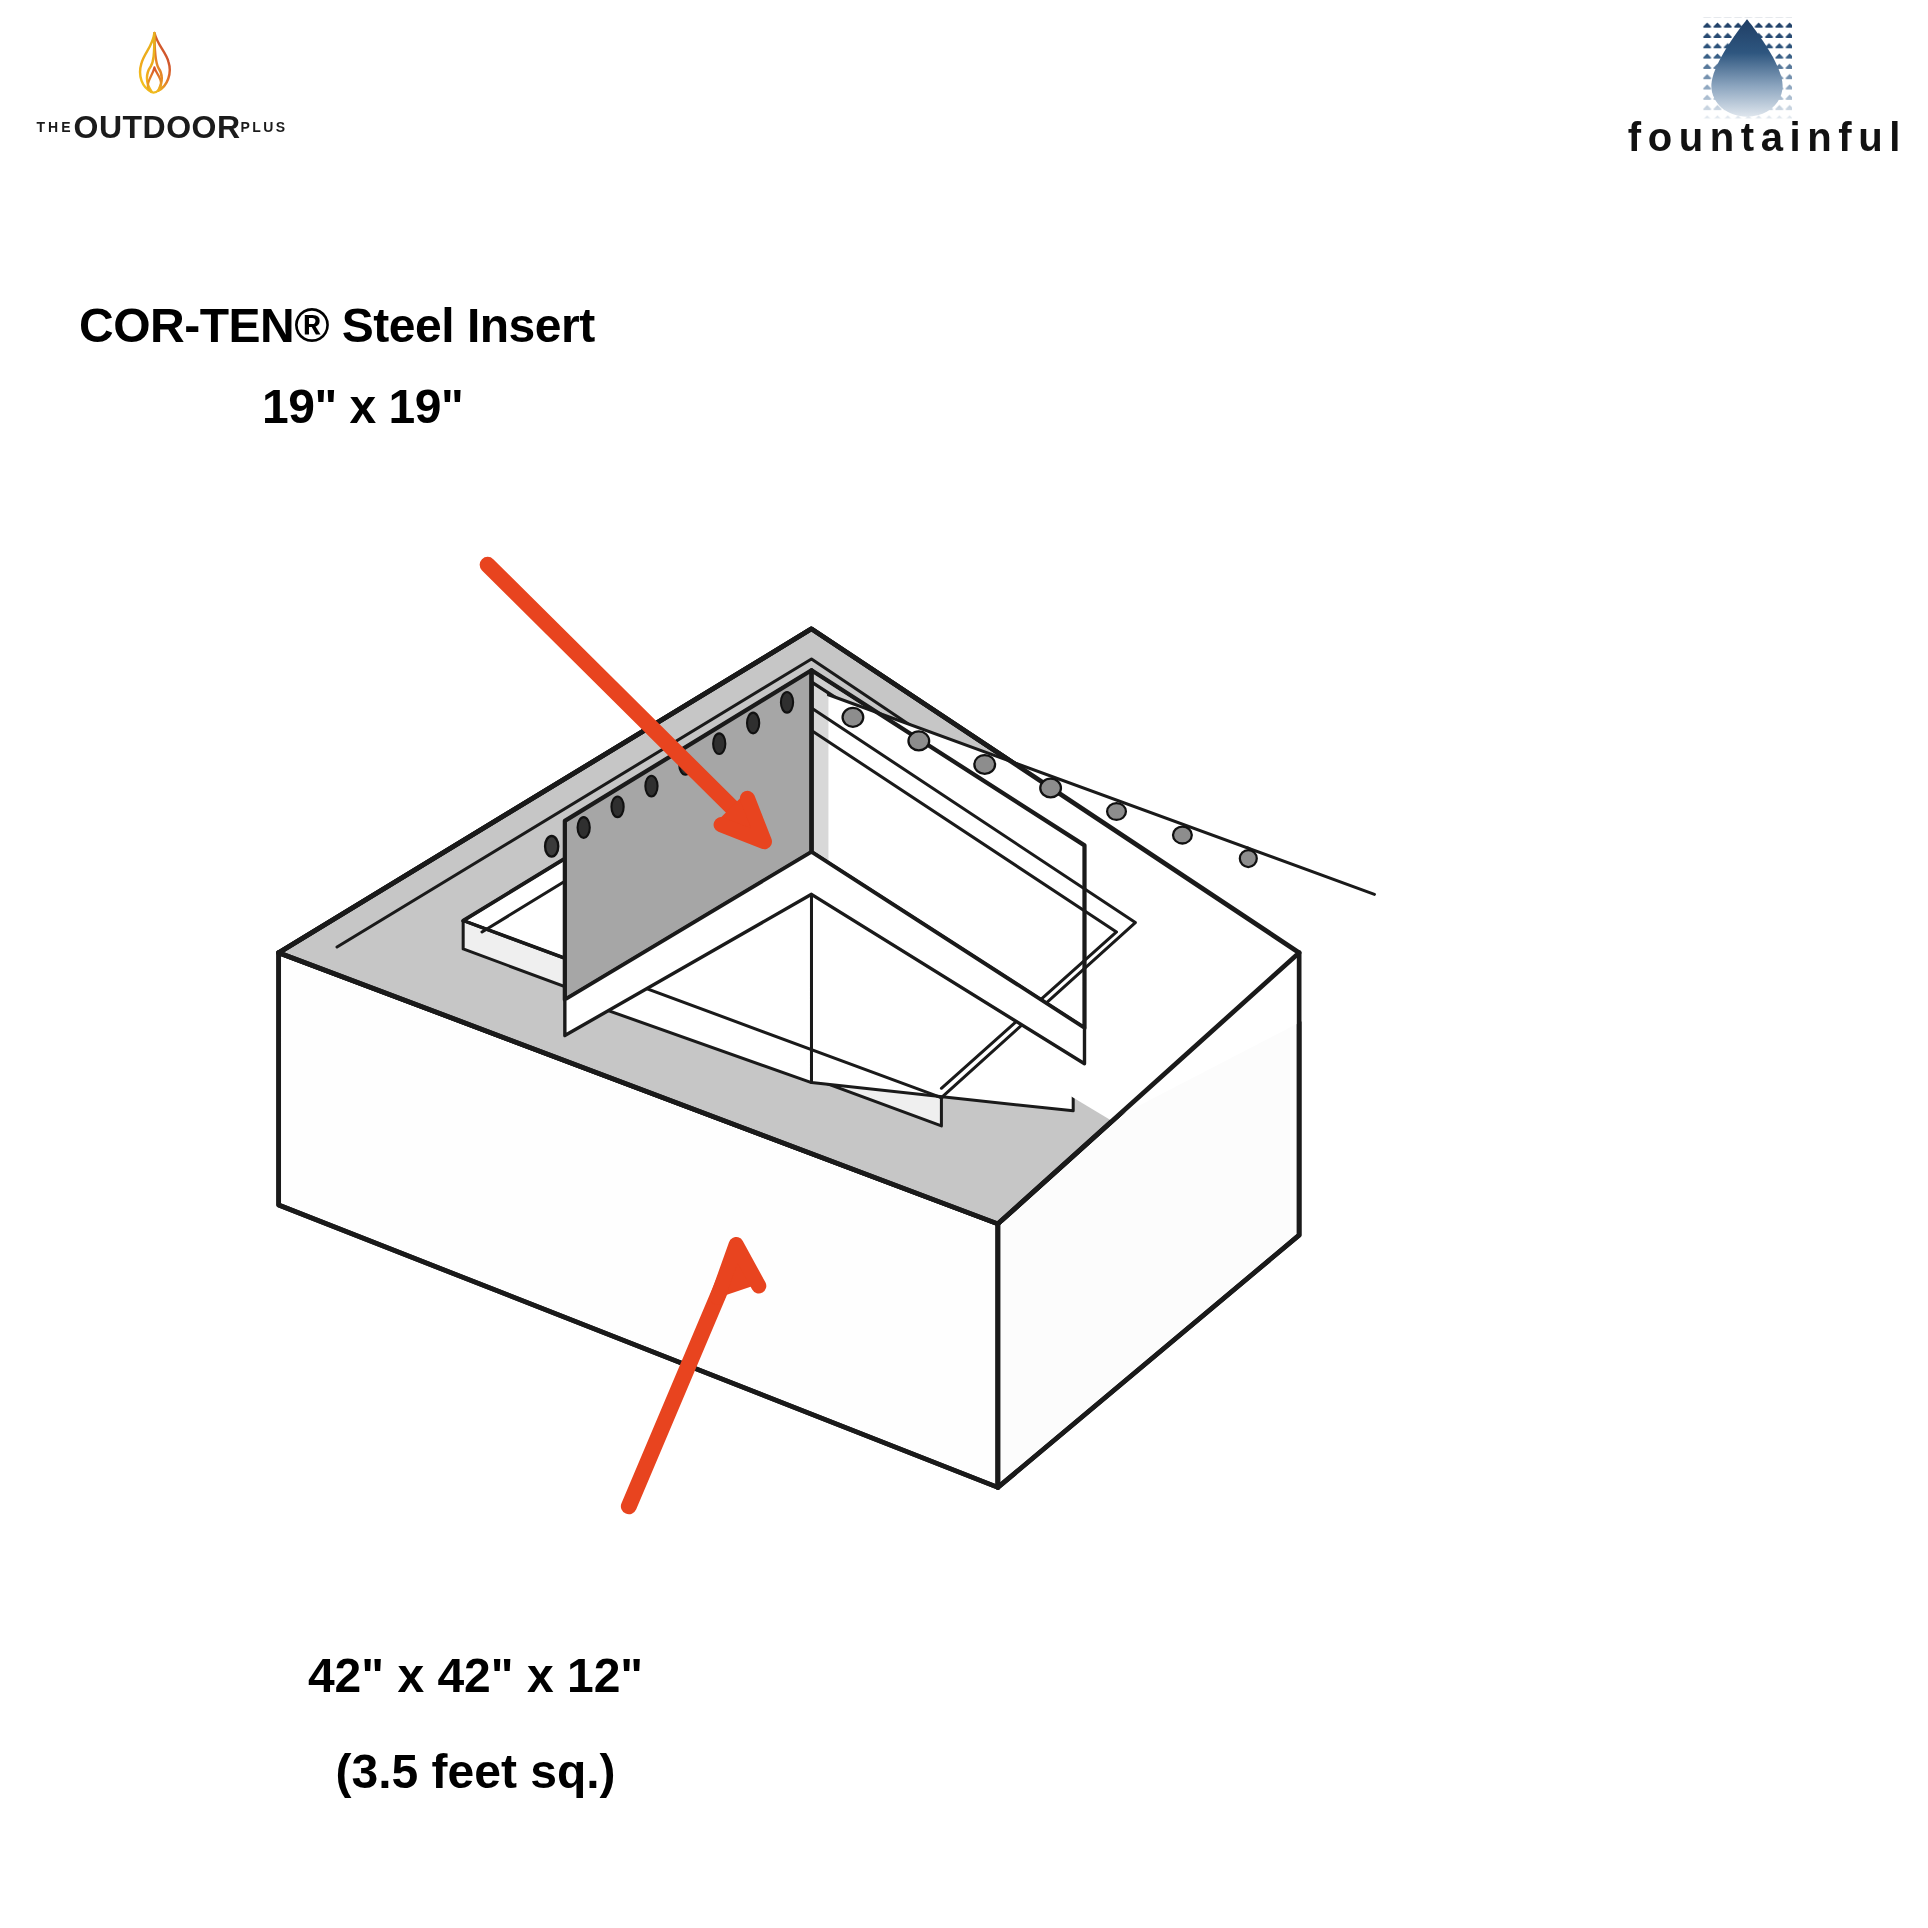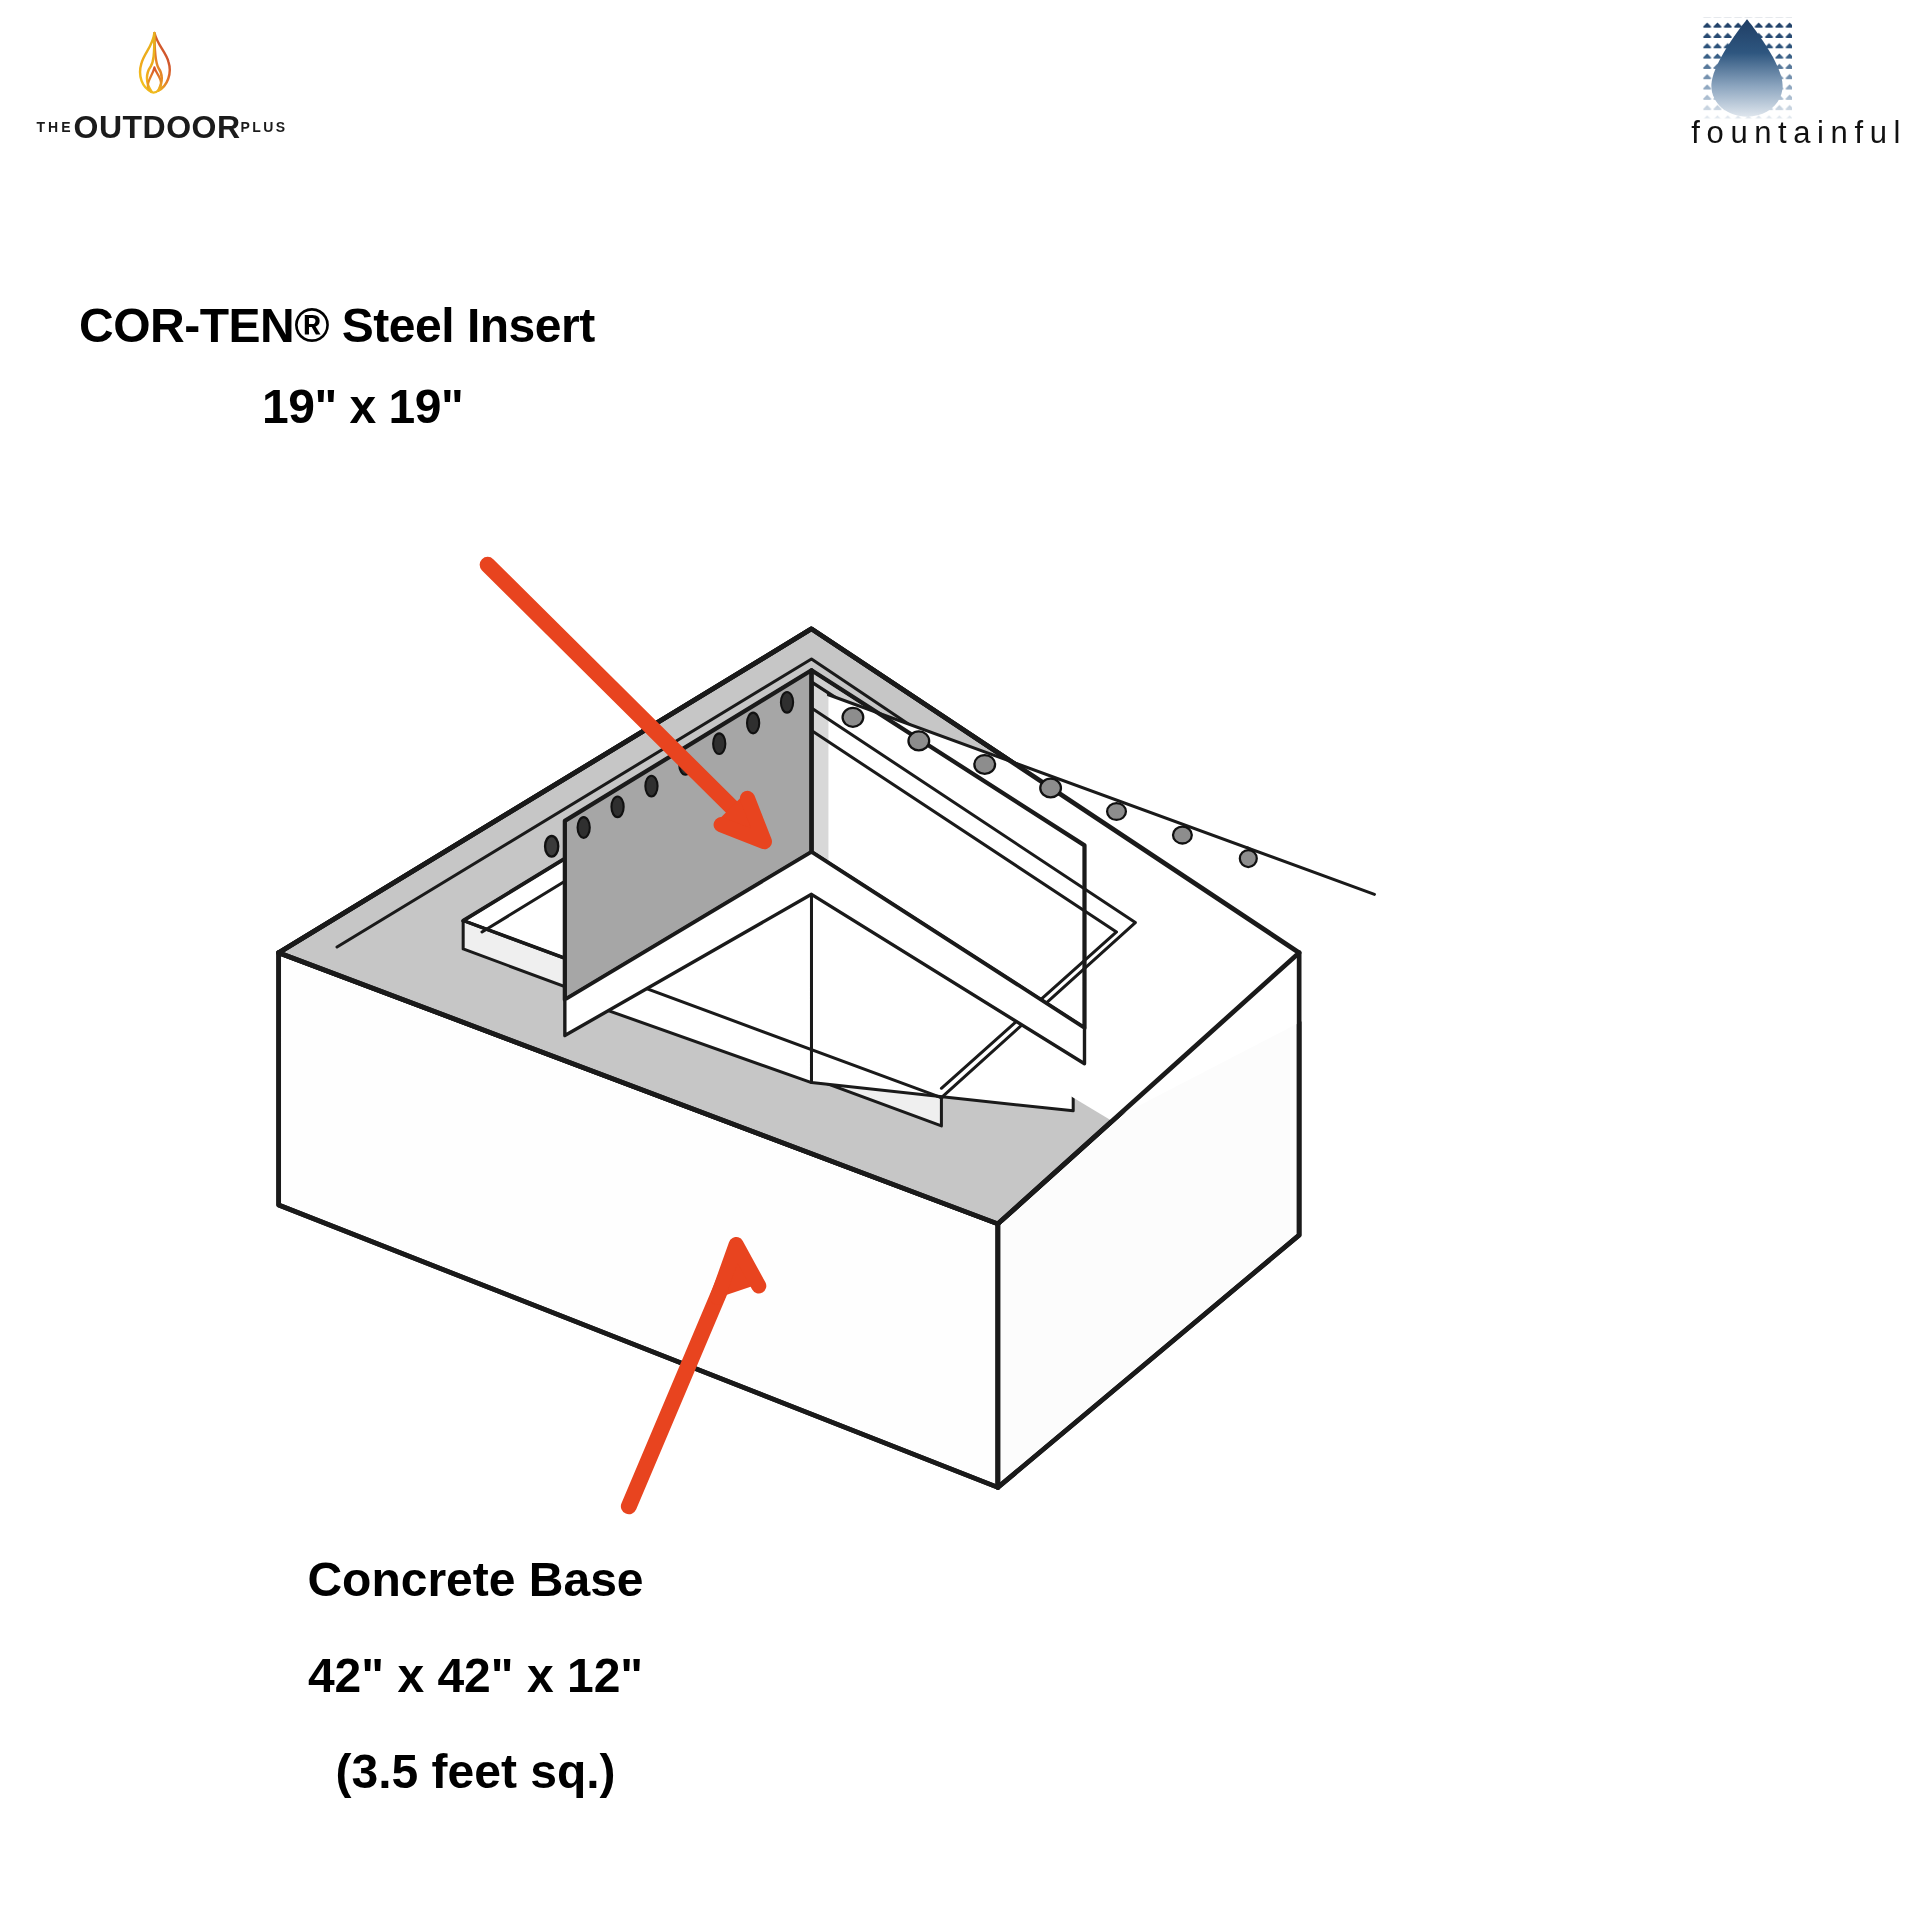--- a/index.html
+++ b/index.html
@@ -19,21 +19,21 @@
   }
   .bl-the{font-size:14px;font-weight:700;letter-spacing:3px;vertical-align:5.6px;}
   .bl-out{font-size:32px;font-weight:900;letter-spacing:0.5px;}
   .bl-plus{font-size:14px;font-weight:700;letter-spacing:2.4px;vertical-align:5.6px;}
 
   
   .brand-right{position:absolute;right:21px;top:13px;width:311px;height:132px;}
   .brand-right .drop{position:absolute;right:115px;top:3.8px;width:90px;height:98px;}
   .brand-right .fword{
     position:absolute;right:0;top:102px;width:311px;text-align:right;
-    font-size:31px;font-weight:400;letter-spacing:6.6px;color:#111;white-space:nowrap;
+    font-size:40px;font-weight:700;letter-spacing:6.6px;color:#111;white-space:nowrap;
   }
 
   
   .label{position:absolute;color:#000;font-weight:800;white-space:nowrap;margin-top:19px;}
   .label-steel{left:79px;top:279px;font-size:48px;letter-spacing:-0.5px;}
   .label-steel-dim{left:262px;top:360px;font-size:48px;letter-spacing:-0.5px;}
   .label-base{left:0;top:1533px;width:951px;text-align:center;font-size:48px;}
   .label-base-dim{left:0;top:1629px;width:951px;text-align:center;font-size:48px;}
   .label-base-sq{left:0;top:1725px;width:951px;text-align:center;font-size:48px;}
 
@@ -251,18 +251,17 @@
         <path d="M668,1600 L778,1340" fill="none" stroke="#E8441F" stroke-width="17" stroke-linecap="round"></path>
         <path d="M782,1322 L758,1380 L806,1364 Z" fill="#E8441F"></path>
         <path d="M782,1322 L762,1378 M782,1322 L806,1366" fill="none" stroke="#E8441F" stroke-width="16" stroke-linecap="round" stroke-linejoin="round"></path>
       </g>
     </svg>
   </div>
 
   <div class="label label-steel">COR-TEN® Steel Insert</div>
   <div class="label label-steel-dim">19" x 19"</div>
 
-  <div class="label label-base">Concrete Base</div>
   <div class="label label-base-dim">42" x 42" x 12"</div>
   <div class="label label-base-sq">(3.5 feet sq.)</div>
 
 </div>
 
 
 </body></html>

